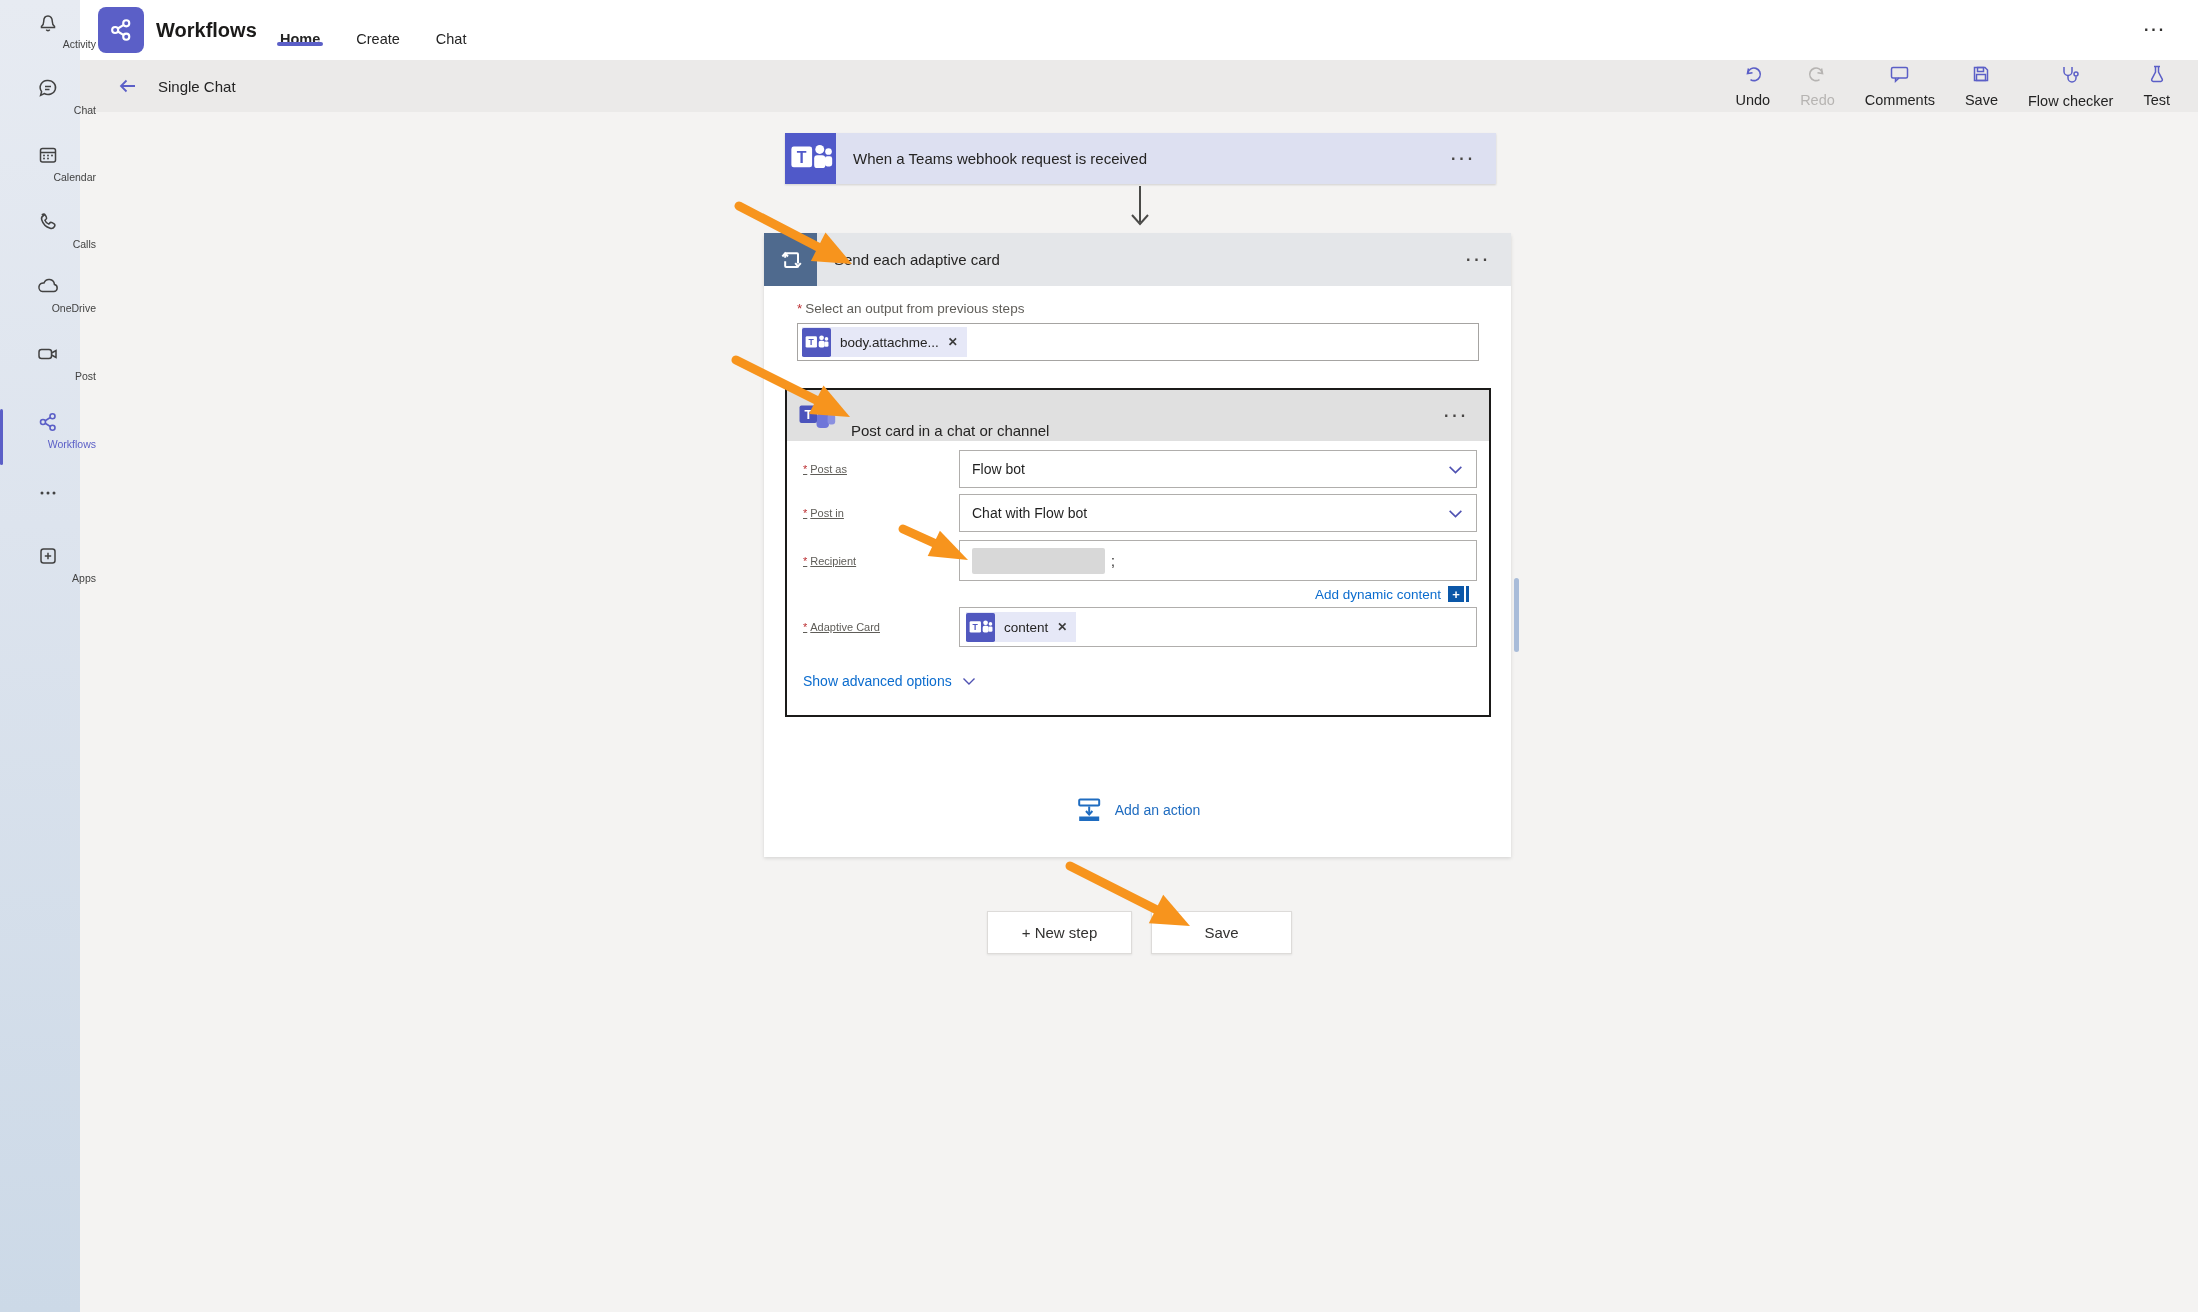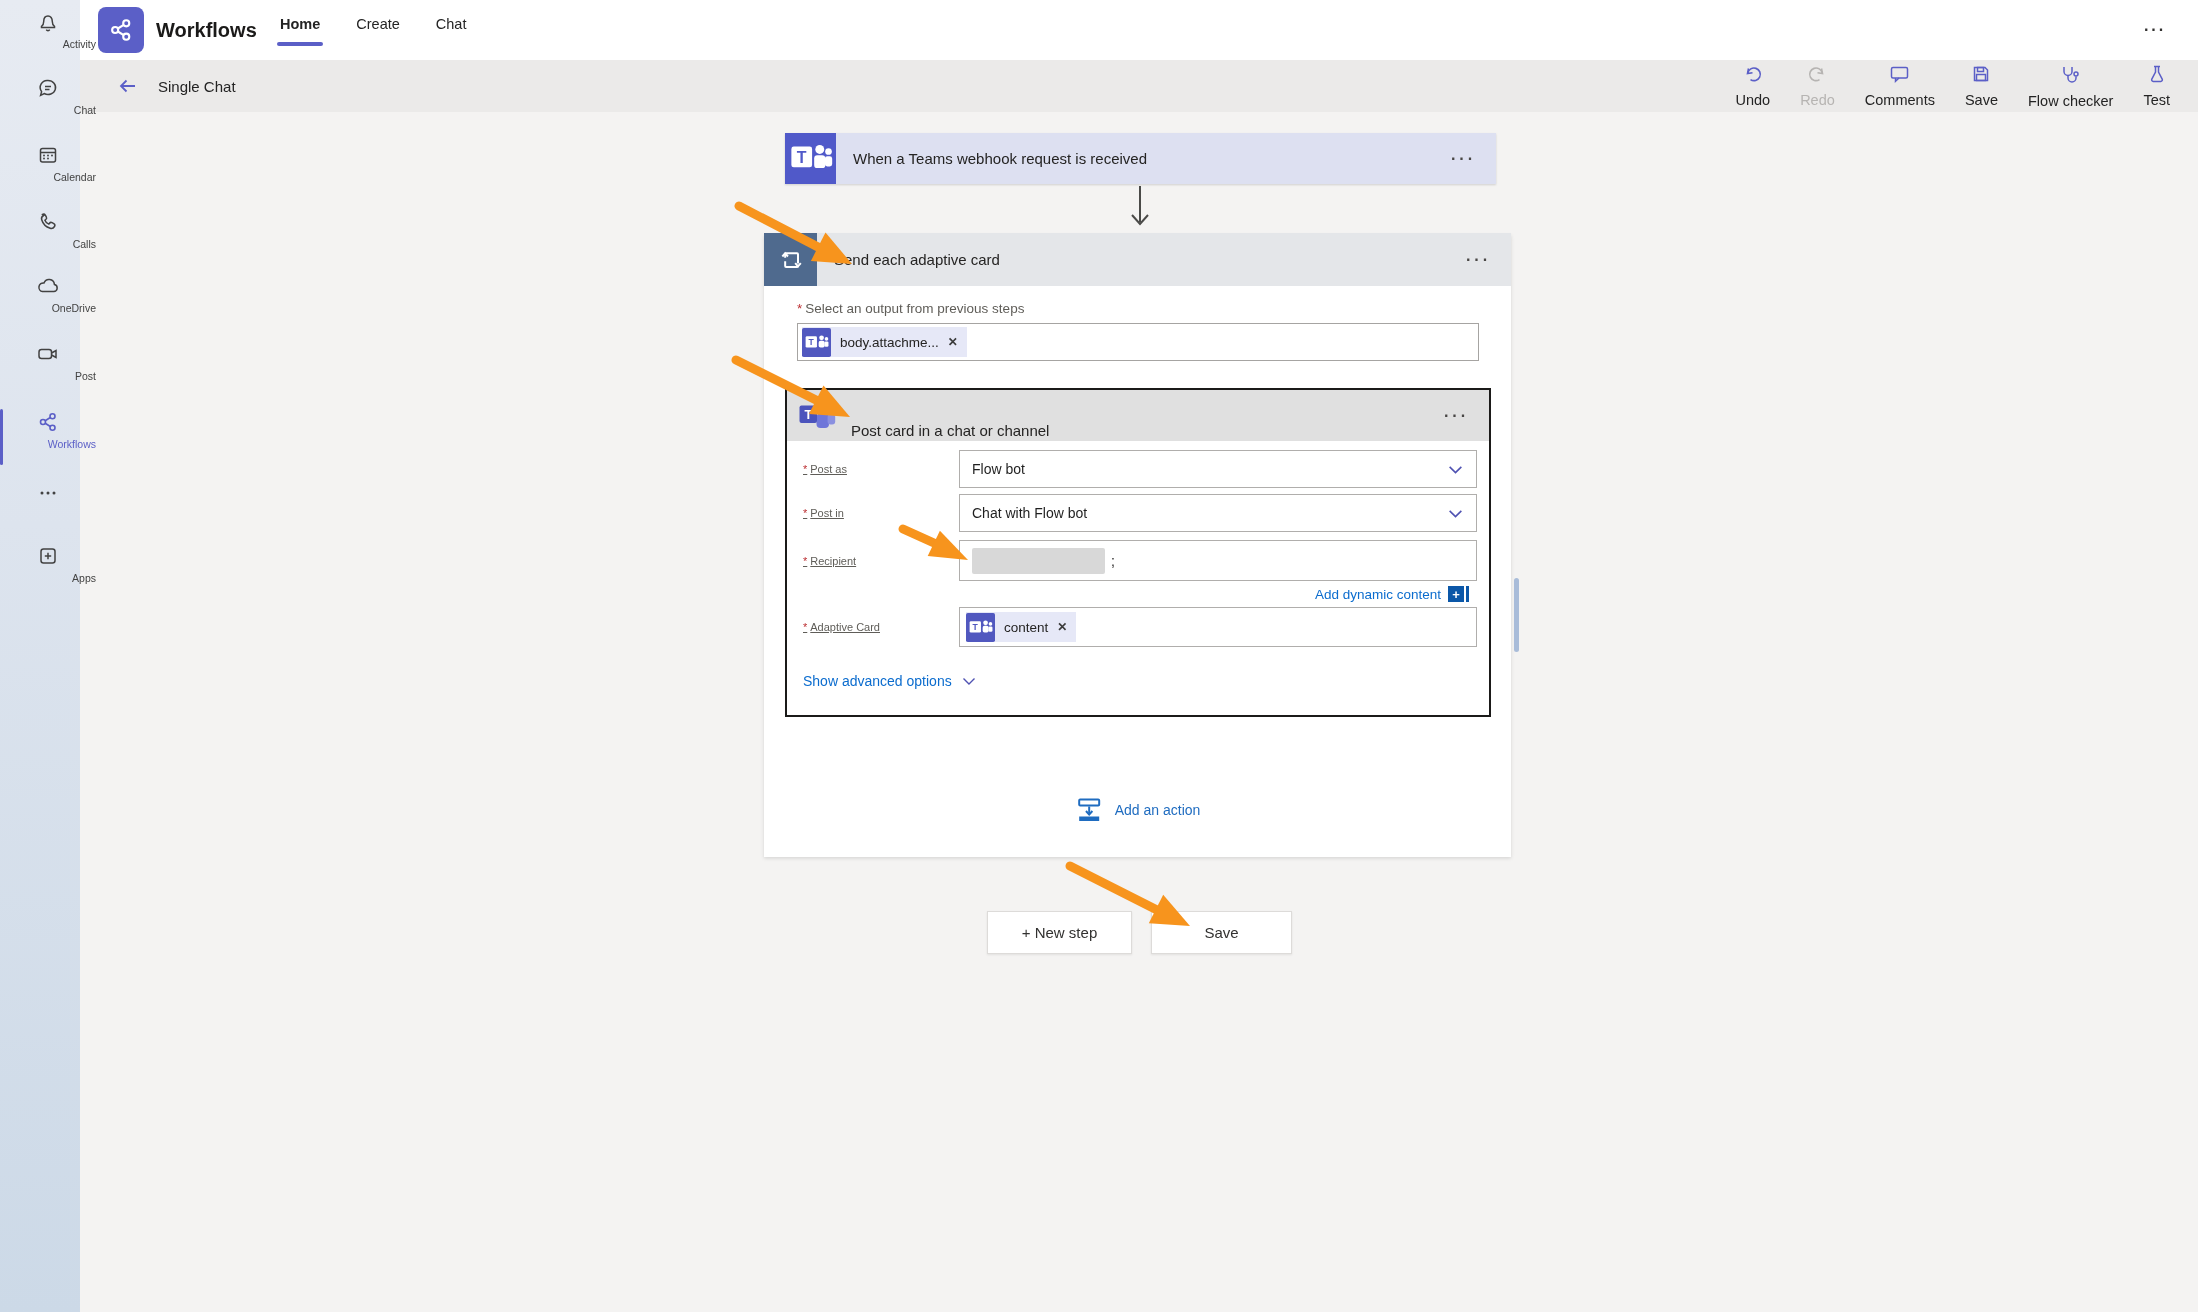--- a/index.html
+++ b/index.html
@@ -39,21 +39,21 @@
     border-radius: 8px; background: #5b5fc7;
     display: flex; align-items: center; justify-content: center; cursor: pointer;
   }
   .app-title {
     position: absolute; left: 76px; top: 0; height: 60px;
     display: flex; align-items: center;
     font-size: 20px; font-weight: bold; color: #1b1a19;
   }
   .tabs { position: absolute; left: 200px; top: 0; height: 60px; display: flex; gap: 36px; }
   .tab {
-    position: relative; height: 47px; display: flex; align-items: center;
+    position: relative; height: 47px; display: flex; align-items: flex-end;
     font-size: 14.5px; color: #242424; cursor: pointer;
   }
   .tab.active { font-weight: bold; }
   .tab-underline {
     position: absolute; left: 50%; transform: translateX(-50%);
     bottom: 1px; width: 46px; height: 4px; border-radius: 3px; background: #5b5fc7;
   }
   .app-more { position: absolute; right: 32px; top: 0; height: 60px; display: flex; align-items: center;
     font-size: 16px; font-weight: bold; letter-spacing: 2px; color: #323130; cursor: pointer; }
 

